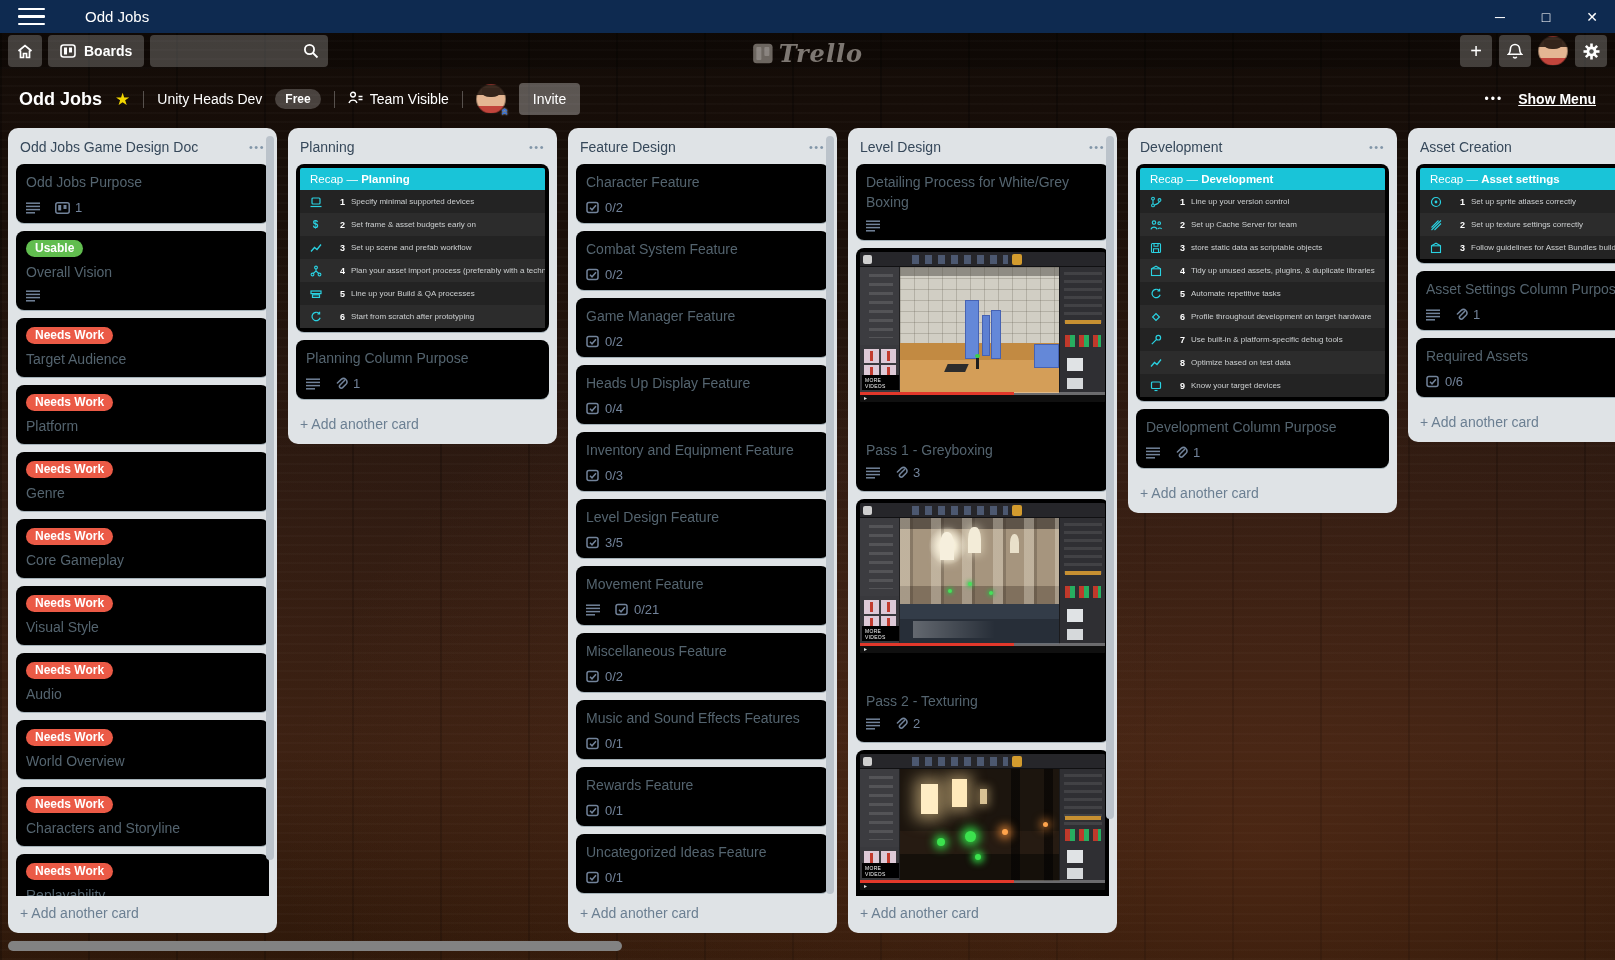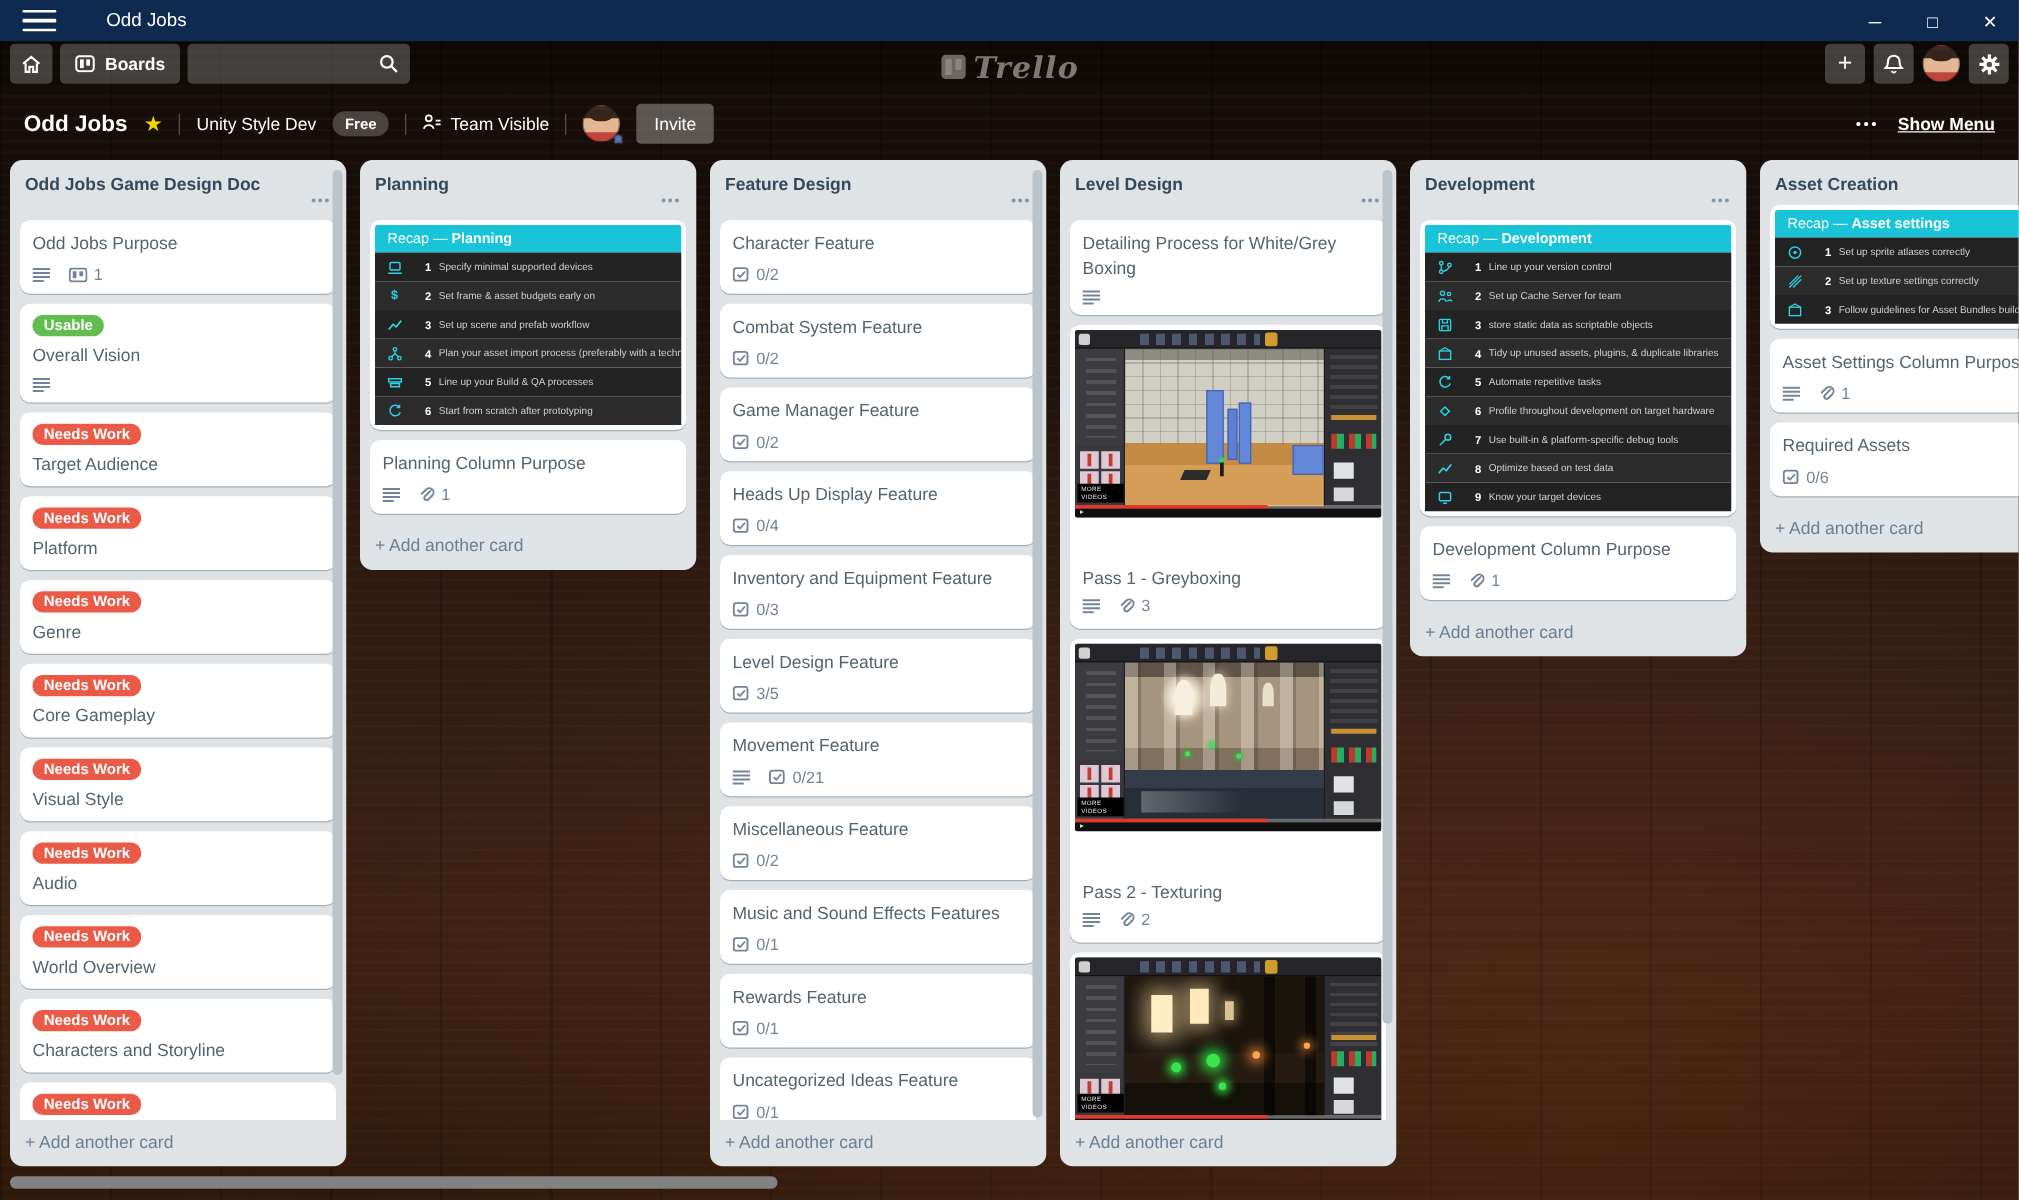--- a/index.html
+++ b/index.html
@@ -52,24 +52,24 @@
   .vis { display:flex; align-items:flex-start; gap:7px; font-size:14px; cursor:pointer; }
   .invite-btn { background:rgba(255,255,255,0.30); padding:8px 14px; border-radius:4px; font-size:14px; cursor:pointer; }
   .bh-right { margin-left:auto; display:flex; align-items:center; gap:15px; }
   .bh-dots { letter-spacing:2px; font-size:12px; cursor:pointer; }
   .show-menu { font-size:14px; font-weight:bold; text-decoration:underline; cursor:pointer; }
 
   
   .board { position:absolute; top:128px; left:0; width:1615px; bottom:0; padding:0 8px; display:flex; gap:11px; align-items:flex-start; overflow:hidden; }
   .list { width:269px; min-width:269px; background:#dfe3e6; border-radius:10px; display:flex; flex-direction:column; position:relative; }
   .h805 { height:805px; }
-  .list-h { padding:11px 12px 7px; font-size:14px; font-weight:bold; color:#36485a; display:flex; align-items:flex-start;flex-direction:column; }
+  .list-h { padding:11px 12px 7px; font-size:14px; font-weight:normal; color:#36485a; display:flex; align-items:center; }
   .list-dots { margin-left:auto; color:#8296a8; letter-spacing:1.5px; font-size:11px; cursor:pointer; }
   .cards { padding:2px 8px 0; flex:1; min-height:0; overflow:hidden; }
-  .card { background:#ffffff; border-radius:8px; box-shadow:0 1px 0 rgba(9,45,66,0.28); margin-bottom:8px; padding:8px 10px; color:#54646f; font-size:14px; cursor:pointer; }
+  .card { background:#000000; border-radius:8px; box-shadow:0 1px 0 rgba(9,45,66,0.28); margin-bottom:8px; padding:8px 10px; color:#54646f; font-size:14px; cursor:pointer; }
   .card-title { line-height:20px; }
   .label { display:inline-block; min-width:44px; text-align:center; border-radius:9px; padding:1px 9px 2px; font-size:12px; font-weight:bold; color:#fff; margin:1px 0 5px; }
   .label.red { background:#eb5a46; }
   .label.green { background:#61bd4f; }
   .badges { display:flex; align-items:center; gap:15px; margin-top:8px; color:#72839a; font-size:13px; }
   .badge { display:flex; align-items:center; gap:5px; }
   .add-card { padding:9px 12px 12px; color:#6b7f92; font-size:14px; cursor:pointer; flex:none; }
 
   
   .vbar { position:absolute; right:3px; top:8px; width:8px; border-radius:4px; background:#bbc3cb; z-index:4; cursor:pointer; }
@@ -241,21 +241,21 @@
           </svg>
         </span>
     </div>
   </div>
 </div>
 
 <div class="board-header">
   <span class="bh-title">Odd Jobs</span>
   <span class="star">★</span>
   <span class="divider"></span>
-  <span class="team-name">Unity Style Dev</span>
+  <span class="team-name">Unity Heads Dev</span>
   <span class="pill">Free</span>
   <span class="divider"></span>
   <span class="vis">
     <span>
         <svg class="gicon" width="15" height="13" viewBox="0 0 15 13">
           <circle cx="5" cy="3.6" r="2.4" fill="none" stroke="#fff" stroke-width="1.4"></circle>
           <path d="M1 12 a4.2 4.2 0 0 1 8 0" fill="none" stroke="#fff" stroke-width="1.4"></path>
           <path d="M10.5 5.5 h4 M10.5 8.5 h4" stroke="#fff" stroke-width="1.4"></path>
         </svg>
       </span>

